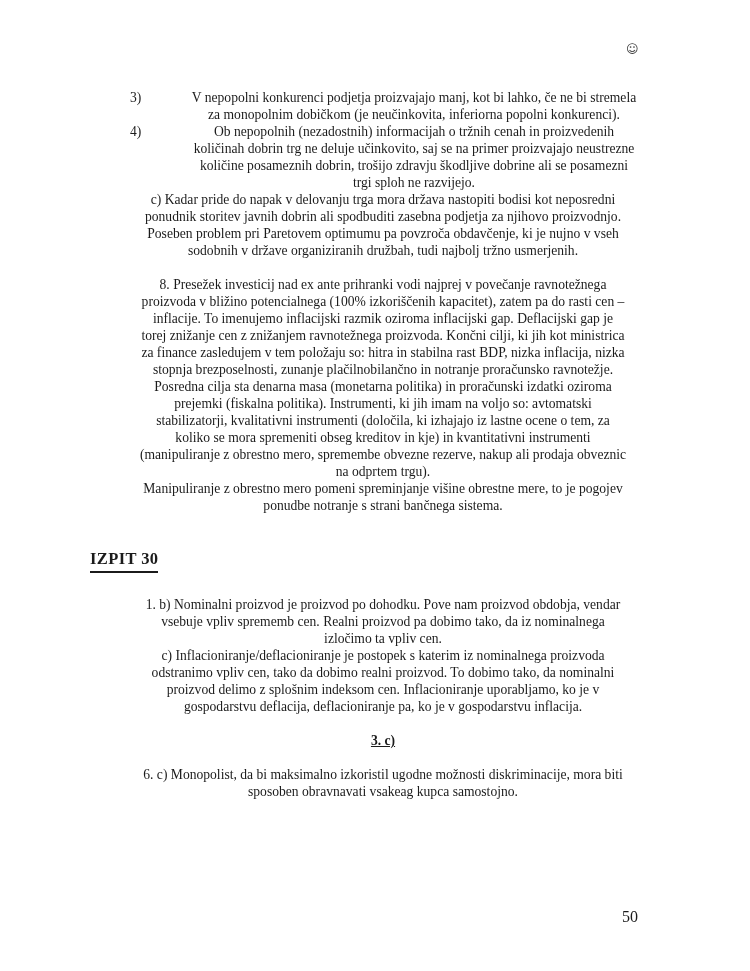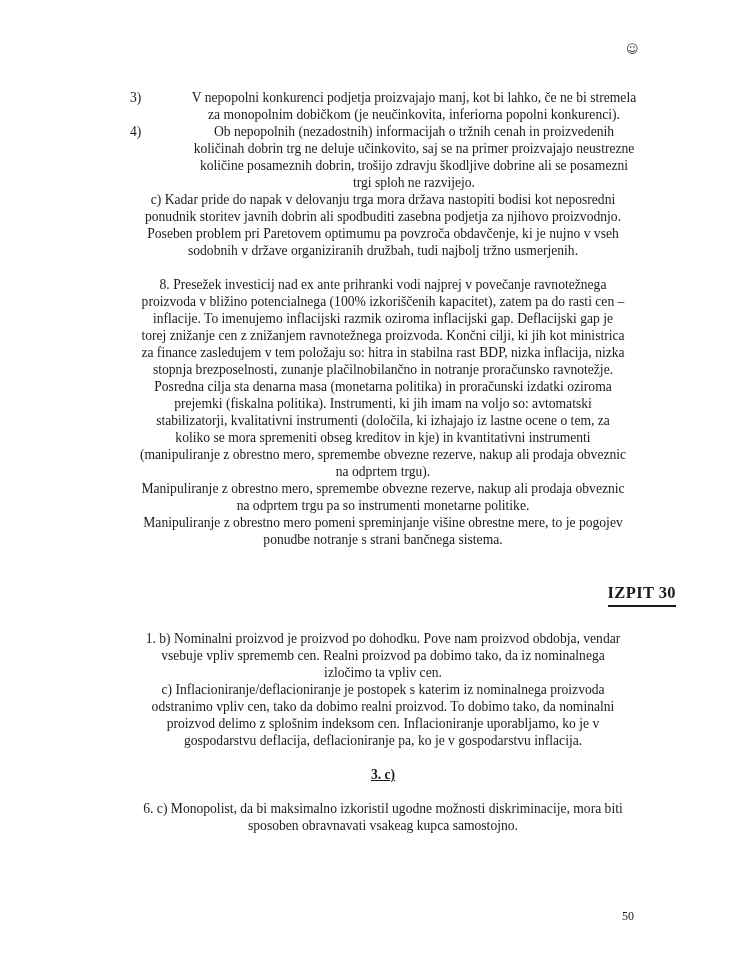--- a/index.html
+++ b/index.html
@@ -48,37 +48,37 @@
     position: absolute;
     left: 40px;
     top: 0;
   }
   .bold {
     font-weight: bold;
     text-decoration: underline;
   }
   .heading {
     margin: 34px 0 23px 0;
-    text-align: right;
+    text-align: left;
     font-size: 16.5px;
     line-height: 22px;
     font-weight: bold;
     white-space: normal;
     letter-spacing: 0.4px;
   }
   .heading .heading-text {
     display: inline-block;
     border-bottom: 2px solid #1b1b1b;
     padding-bottom: 1px;
   }
   .page-number {
     position: absolute;
     left: 622px;
     top: 908px;
-    font-size: 12px;
+    font-size: 16px;
   }
 </style>
 </head>
 <body>
 
 <div class="page">
 
   <div class="smiley">☺</div>
 
   <div class="content">
@@ -110,22 +110,20 @@
 za finance zasledujem v tem položaju so: hitra in stabilna rast BDP, nizka inflacija, nizka
 stopnja brezposelnosti, zunanje plačilnobilančno in notranje proračunsko ravnotežje.
 Posredna cilja sta denarna masa (monetarna politika) in proračunski izdatki oziroma
 prejemki (fiskalna politika). Instrumenti, ki jih imam na voljo so: avtomatski
 stabilizatorji, kvalitativni instrumenti (določila, ki izhajajo iz lastne ocene o tem, za
 koliko se mora spremeniti obseg kreditov in kje) in kvantitativni instrumenti
 (manipuliranje z obrestno mero, spremembe obvezne rezerve, nakup ali prodaja obveznic
 na odprtem trgu).</div>
 
 
-    <div class="para">Manipuliranje z obrestno mero, spremembe obvezne rezerve, nakup ali prodaja obveznic
-na odprtem trgu pa so instrumenti monetarne politike.</div>
 
     <div class="para">Manipuliranje z obrestno mero pomeni spreminjanje višine obrestne mere, to je pogojev
 ponudbe notranje s strani bančnega sistema.</div>
 
     <div class="heading">
       <span class="heading-text">IZPIT 30</span>
     </div>
 
     <div class="para">1. b) Nominalni proizvod je proizvod po dohodku. Pove nam proizvod obdobja, vendar
 vsebuje vpliv sprememb cen. Realni proizvod pa dobimo tako, da iz nominalnega

